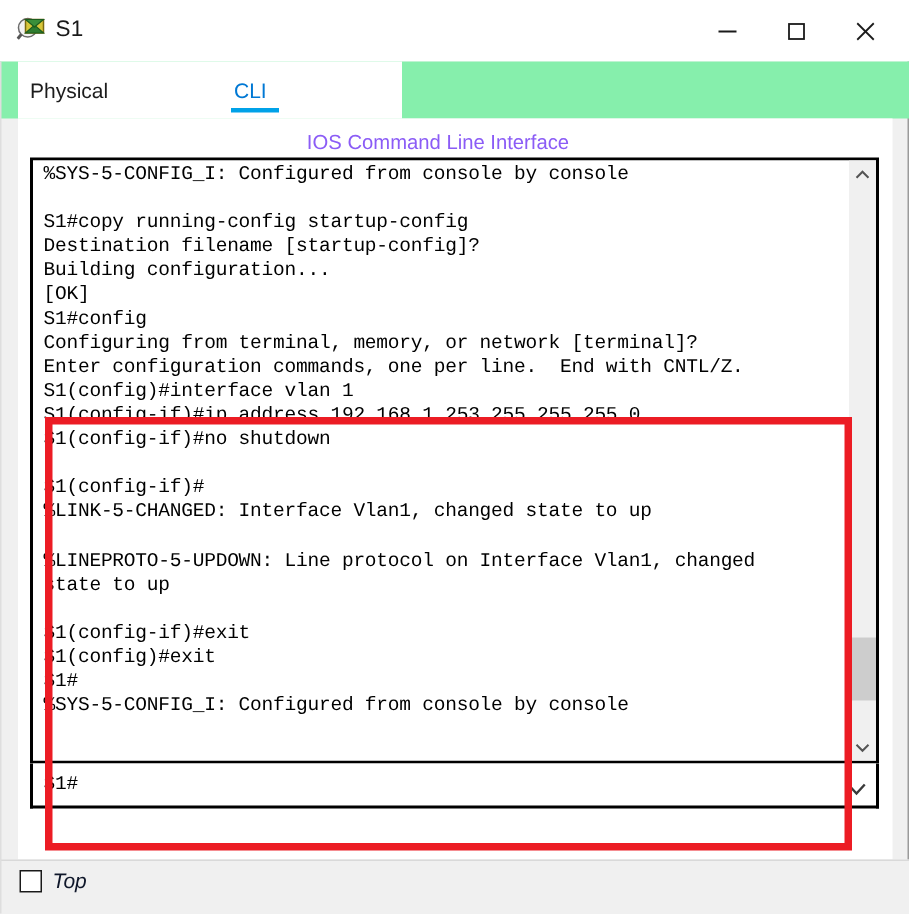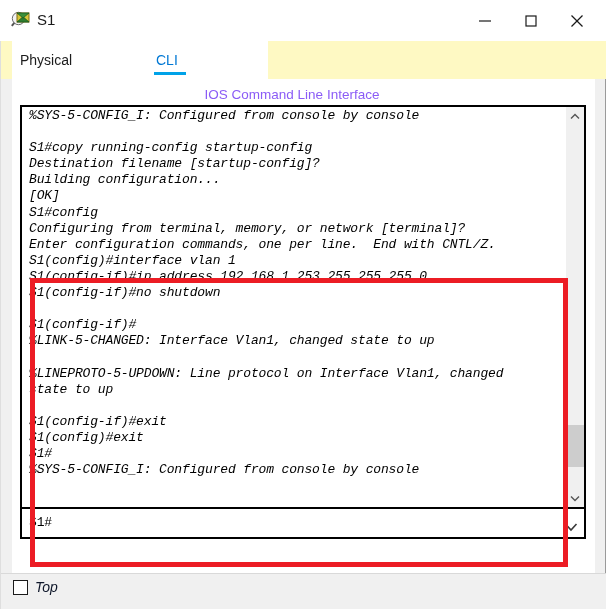--- a/index.html
+++ b/index.html
@@ -58,21 +58,21 @@
   .win-btn svg { position:absolute; left:13px; top:13px; }
   .btn-min  { left: 462px; }
   .btn-max  { left: 508px; }
   .btn-close{ left: 554px; }
 
   
   .tabstrip {
     position: absolute;
     left: 0; top: 41px;
     width: 606px; height: 38px;
-    background: #fef9c3;
+    background: #86efac;
   }
   .tabs-bg {
     position: absolute;
     left: 12px; top: 0;
     width: 256px; height: 38px;
     background: #ffffff;
   }
   .tab {
     position: absolute;
     top: 0;
@@ -129,21 +129,21 @@
     position: absolute;
     left: 7px; top: 1px;
     right: 0;
     font-family: "Liberation Mono", "DejaVu Sans Mono", monospace;
     font-size: 13px;
     line-height: 16.1px;
     color: #000000;
     white-space: pre;
     letter-spacing: -0.15px;
   }
-  .term-line { height: 16.1px; font-style: italic; }
+  .term-line { height: 16.1px; }
 
   
   .annot-rect {
     position: absolute;
     left: 18px; top: 199px;
     width: 538px; height: 289px;
     border: 5px solid #ec1c24;
     box-sizing: border-box;
     pointer-events: none;
     z-index: 5;

